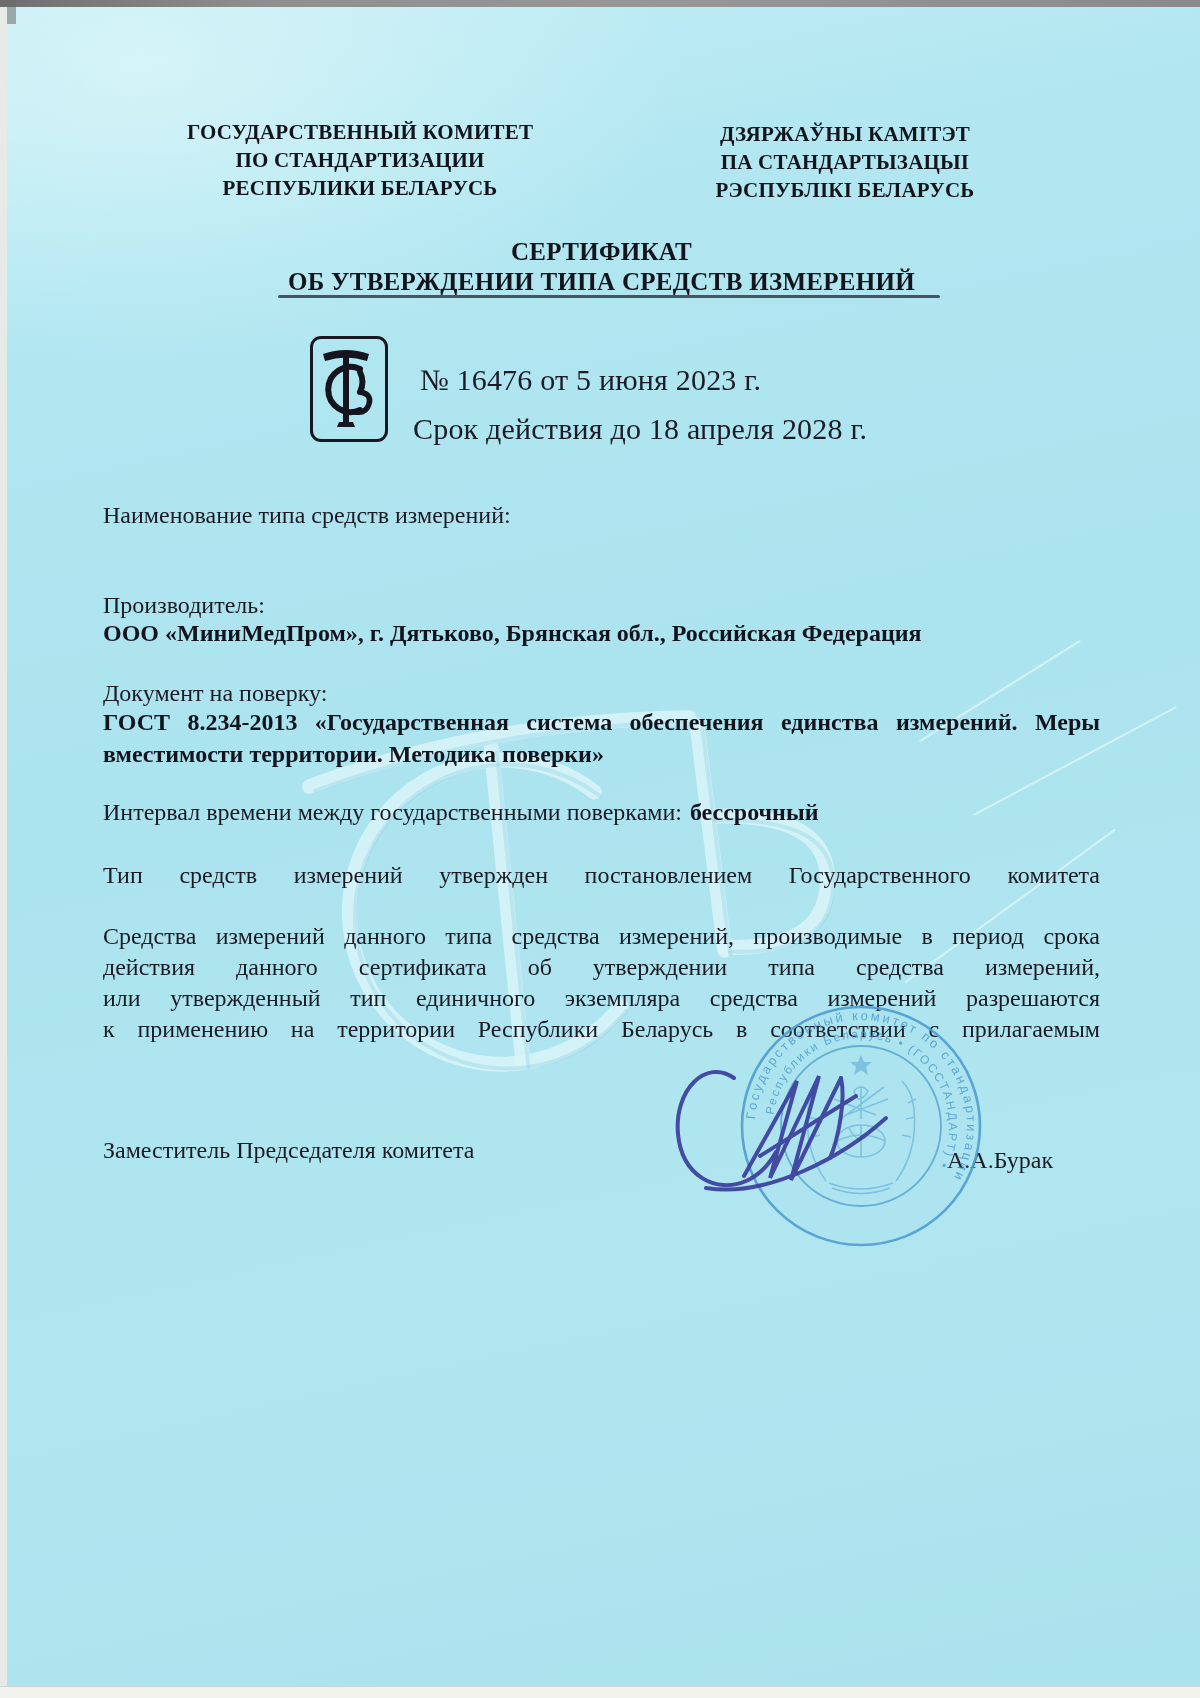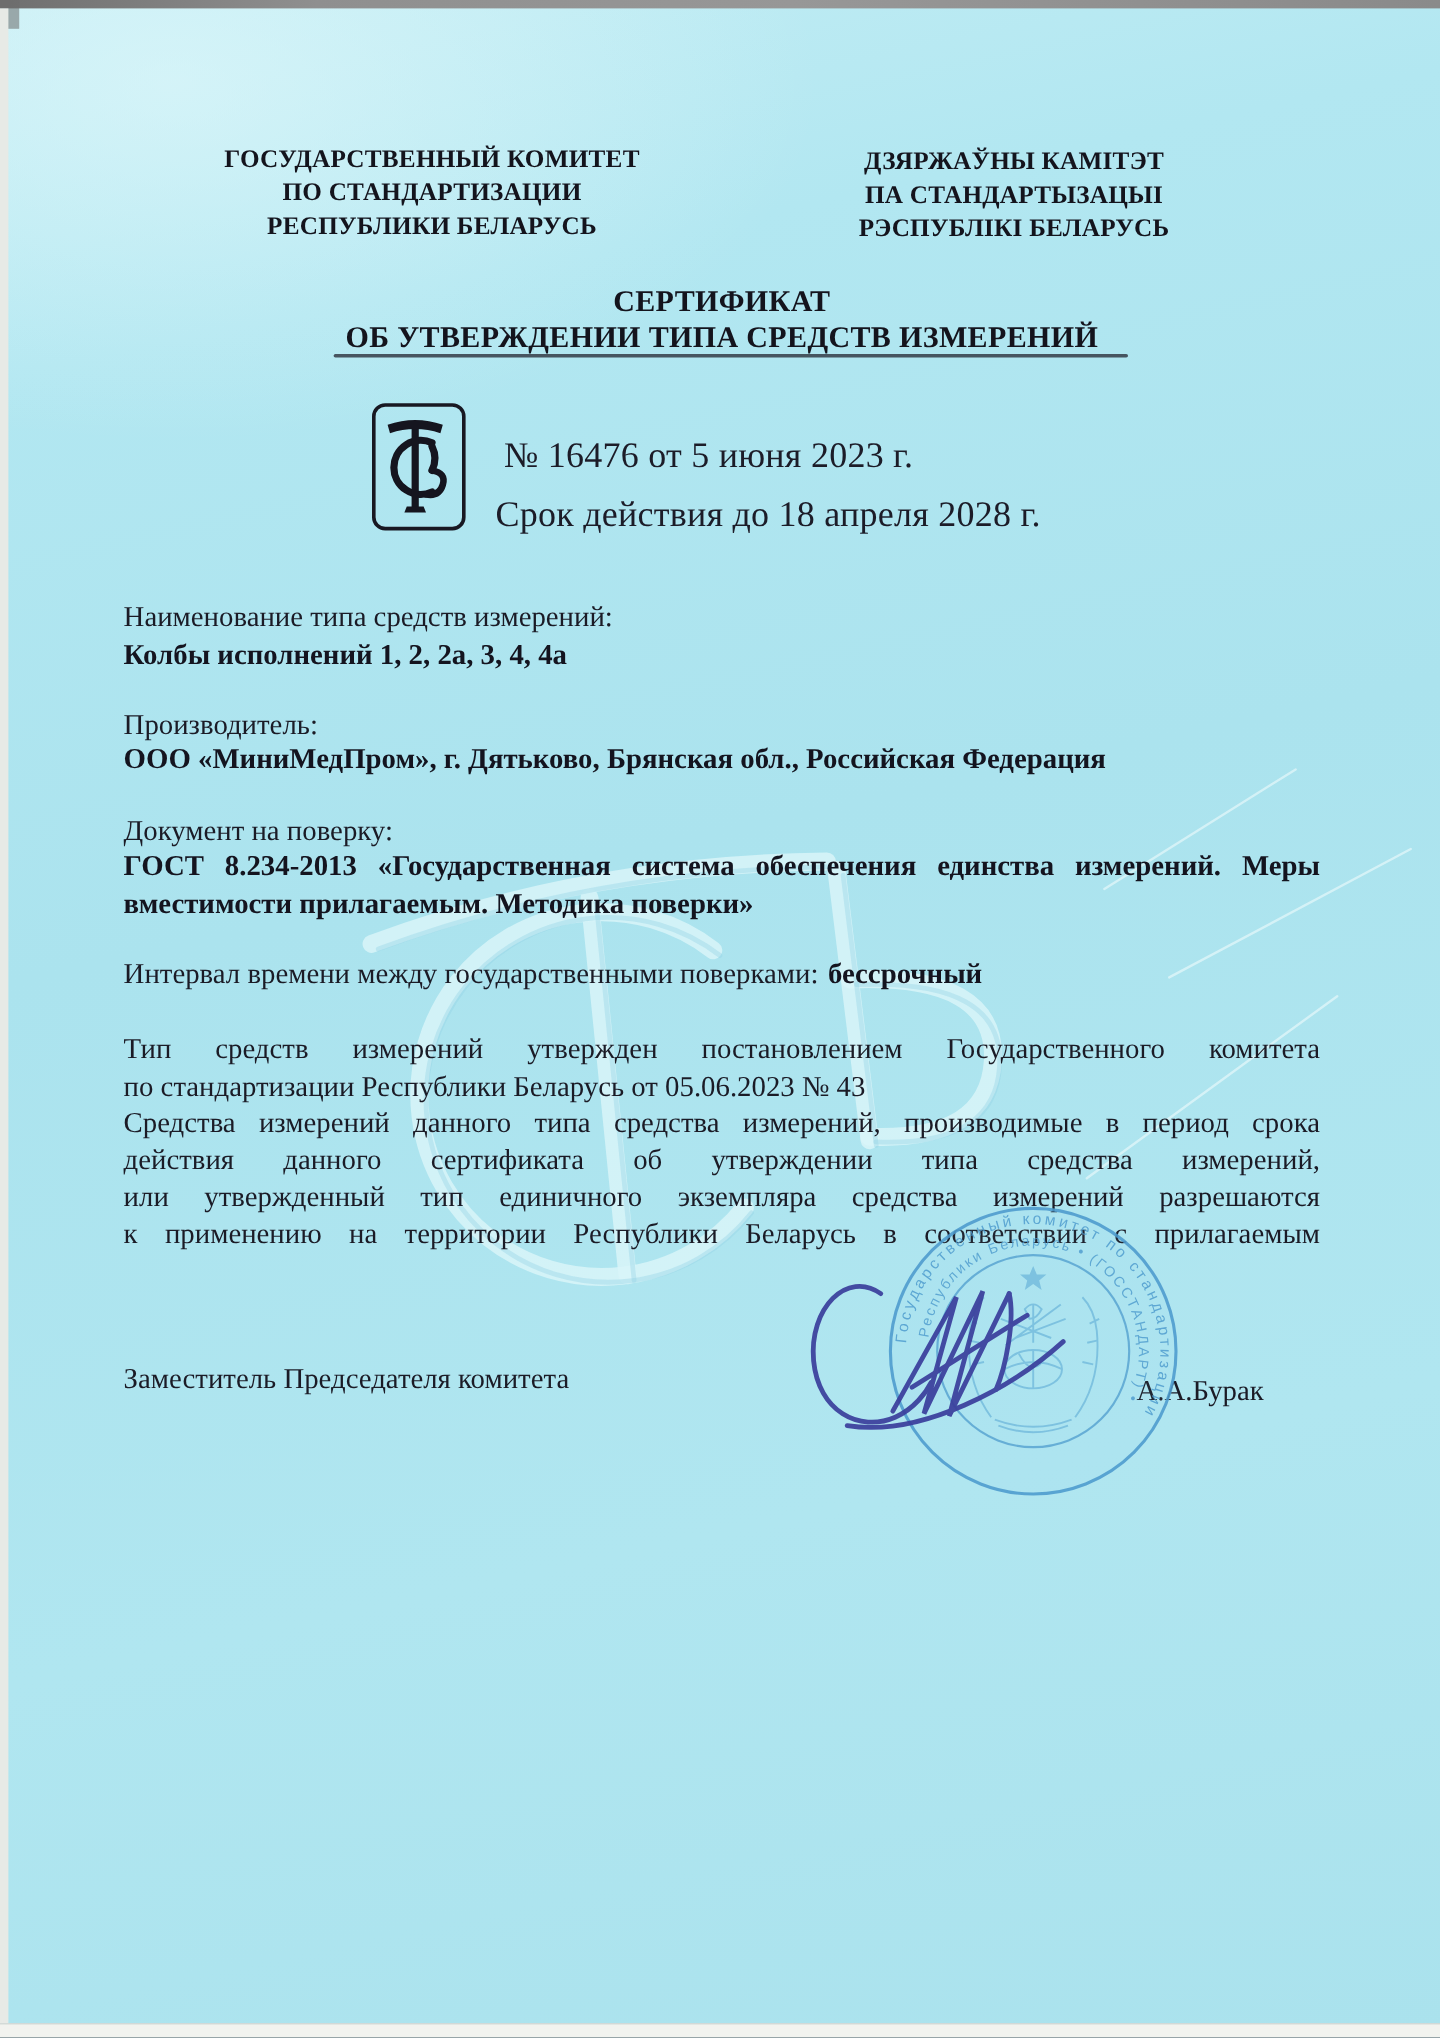--- a/index.html
+++ b/index.html
@@ -111,35 +111,33 @@
         </g>
         <path d="M 8,12 Q 31,4 54,12 L 52,19 Q 31,12 10,19 Z" fill="#15151f"></path>
         <path d="M 24,80 L 38,80 L 40,85 L 22,85 Z" fill="#15151f"></path>
       </svg>
     </div>
 
     <div class="cert-line cert-number">№ 16476 от 5 июня 2023 г.</div>
     <div class="cert-line cert-validity">Срок действия до 18 апреля 2028 г.</div>
 
     <div class="bline" style="top:500px">Наименование типа средств измерений:</div>
-    <div class="bline b" style="top:531px">Колбы исполнений 1, 2, 2а, 3, 4, 4а</div>
 
     <div class="bline" style="top:590px">Производитель:</div>
     <div class="bline b" style="top:618px">ООО «МиниМедПром», г. Дятьково, Брянская обл., Российская Федерация</div>
 
     <div class="bline" style="top:678px">Документ на поверку:</div>
     <div class="bline b j" style="top:707px">ГОСТ 8.234-2013 «Государственная система обеспечения единства измерений. Меры</div>
-    <div class="bline b" style="top:739px">вместимости прилагаемым. Методика поверки»</div>
+    <div class="bline b" style="top:739px">вместимости территории. Методика поверки»</div>
 
     <div class="bline" style="top:797px">
       <span>Интервал времени между государственными поверками:</span><span class="b gap">бессрочный</span>
     </div>
 
     <div class="bline j" style="top:860px">Тип средств измерений утвержден постановлением Государственного комитета</div>
-    <div class="bline" style="top:891px">по стандартизации Республики Беларусь от 05.06.2023 № 43</div>
 
     <div class="bline j" style="top:921px">Средства измерений данного типа средства измерений, производимые в период срока</div>
     <div class="bline j" style="top:952px">действия данного сертификата об утверждении типа средства измерений,</div>
     <div class="bline j" style="top:983px">или утвержденный тип единичного экземпляра средства измерений разрешаются</div>
     <div class="bline j" style="top:1014px">к применению на территории Республики Беларусь в соответствии с прилагаемым</div>
 
     <div class="sig-label">Заместитель Председателя комитета</div>
     <div class="sig-name">А.А.Бурак</div>
   </div>
 

